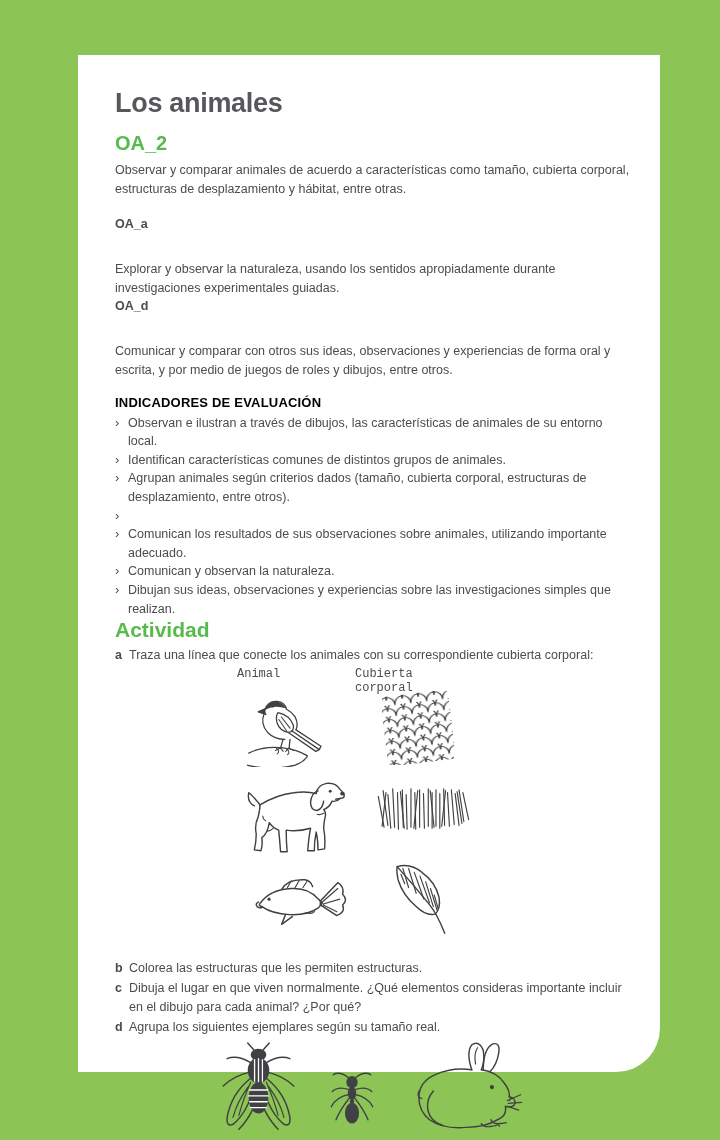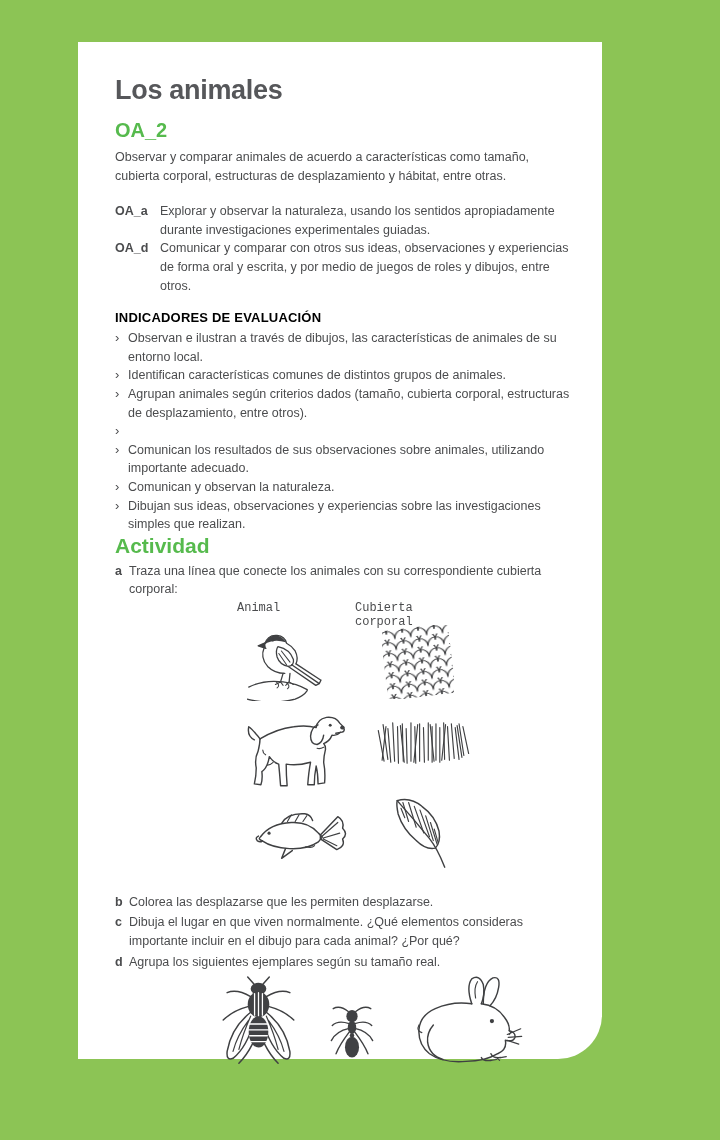--- a/index.html
+++ b/index.html
@@ -5,22 +5,22 @@
   * { box-sizing: border-box; margin: 0; padding: 0; }
   html,body { width: 720px; height: 1140px; }
   body {
     background: #8cc455;
     font-family: "Liberation Sans", sans-serif;
     position: relative;
     overflow: hidden;
   }
   .page {
     position: absolute;
-    left: 78px; top: 42px;
-    width: 524px; height: 1017px;
+    left: 78px; top: 55px;
+    width: 582px; height: 1017px;
     background: #ffffff;
     border-radius: 0 0 44px 0;
     padding: 33px 30px 0 37px;
   }
   .title {
     font-size: 27px;
     font-weight: bold;
     color: #56575a;
     letter-spacing: -0.3px;
   }
@@ -29,21 +29,21 @@
     font-weight: bold;
   }
   .oa2-h { font-size: 20px; margin: 13px 0 6px; }
   .body-text {
     font-size: 12.5px;
     line-height: 18.6px;
     color: #4b4c4e;
     max-width: 515px;
   }
   .oa-list { margin-top: 17px; }
-  .oa-item { display: flex; }
+  .oa-item { display: flex; flex-direction: column; }
   .oa-label {
     flex: 0 0 45px;
     font-weight: bold;
     color: #4b4c4e;
     font-size: 12.5px;
     line-height: 18.6px;
   }
   .ind-h {
     margin-top: 15px;
     font-size: 13px;
@@ -230,21 +230,21 @@
       <svg width="70" height="78" viewBox="0 0 72 82">
         <path class="ln" d="M12,8 Q26,4 38,14 Q52,24 56,40 Q58,52 52,58 Q42,60 32,50 Q18,38 13,22 Q11,12 12,8 Z"></path>
         <path class="ln" d="M12,8 Q30,28 46,48 Q54,58 62,78"></path>
         <path class="ln2" d="M18,10 L24,30 M24,10 L32,36 M30,14 L40,42 M36,18 L46,46 M42,24 L50,50 M47,31 L54,54 M16,16 L20,26 M51,38 L55,52"></path>
       </svg>
     </div>
   </div>
 
   <div class="act-item" style="margin-top:16px;">
     <span class="act-label">b</span>
-    <span class="body-text">Colorea las desplazarse que les permiten desplazarse.</span>
+    <span class="body-text">Colorea las estructuras que les permiten estructuras.</span>
   </div>
   <div class="act-item" style="margin-top:2px;">
     <span class="act-label">c</span>
     <span class="body-text">Dibuja el lugar en que viven normalmente. ¿Qué elementos consideras importante incluir en el dibujo para cada animal? ¿Por qué?</span>
   </div>
   <div class="act-item" style="margin-top:2px;">
     <span class="act-label">d</span>
     <span class="body-text">Agrupa los siguientes ejemplares según su tamaño real.</span>
   </div>
 

